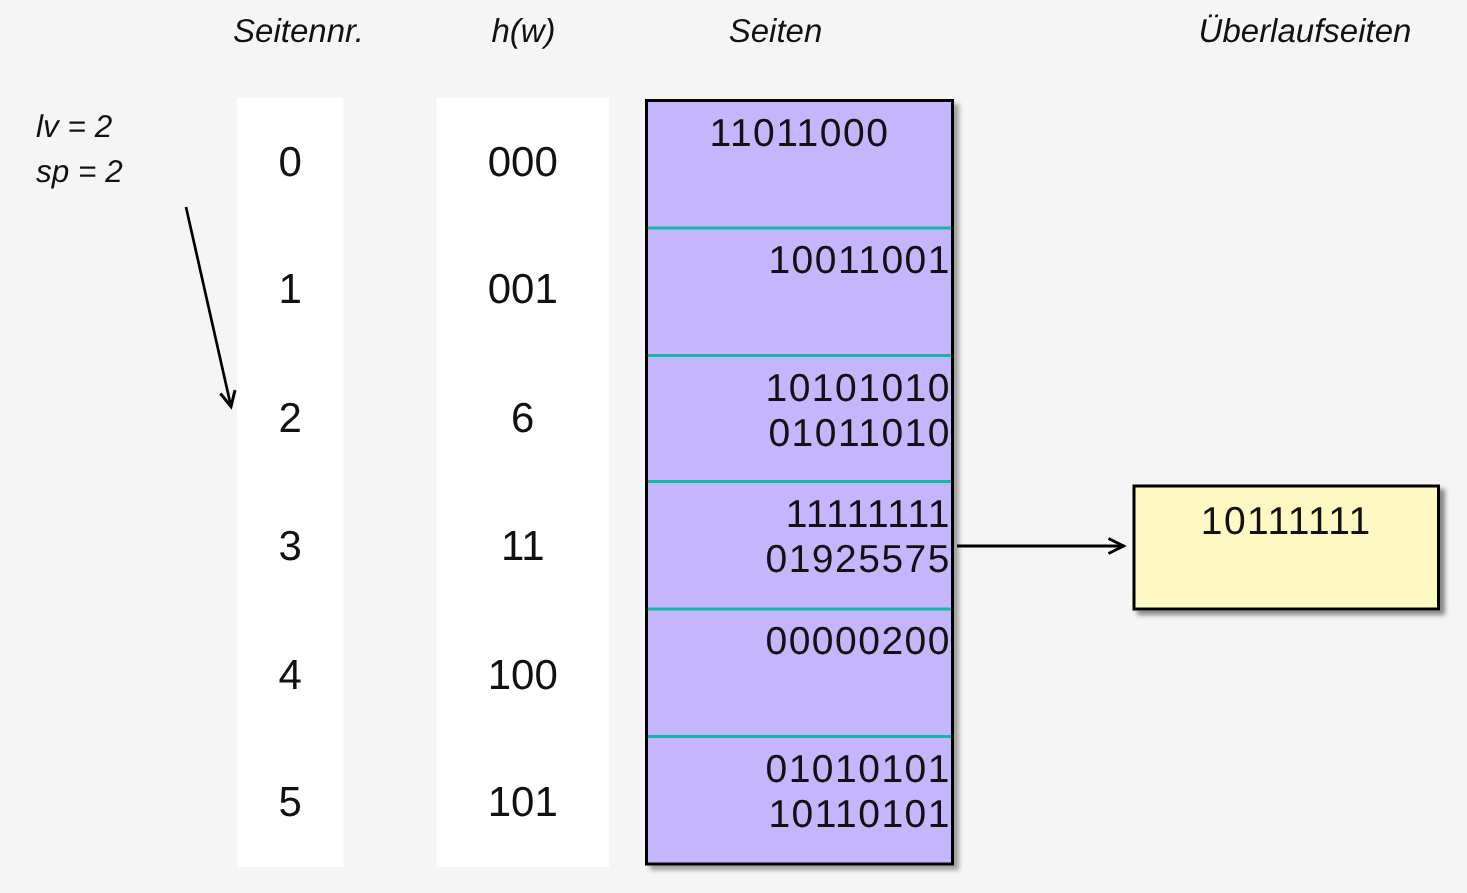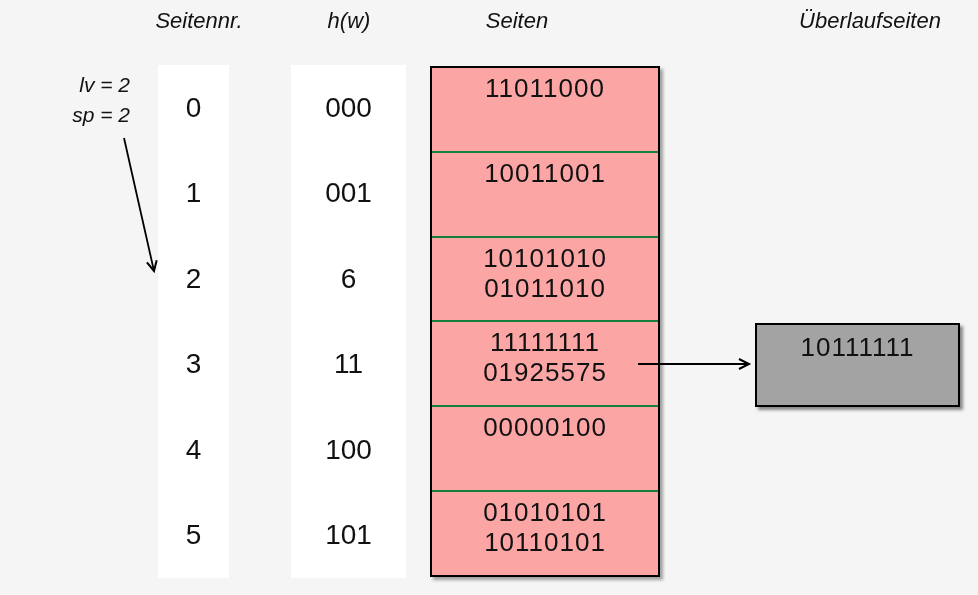--- a/index.html
+++ b/index.html
@@ -26,21 +26,21 @@
     transform: translateX(-50%);
     font-style: italic;
     font-size: 22px;
     white-space: nowrap;
   }
   .annot {
     position: absolute;
     left: 12px;
     top: 70px;
     width: 106px;
-    text-align: right;
+    text-align: left;
     font-style: italic;
     font-size: 21px;
     line-height: 30px;
   }
   .col {
     position: absolute;
     top: 65px;
     height: 513px;
     background: #ffffff;
     display: flex;
@@ -52,48 +52,49 @@
     flex: 1;
     display: flex;
     align-items: center;
     justify-content: center;
     font-size: 28px;
   }
   .ptable {
     position: absolute;
     left: 418px;
     top: 66px;
-    width: 230px;
+    width: 206px;
     height: 511px;
-    background: #fca5a5;
+    background: #c4b5fd;
     border: 2px solid #000000;
     box-sizing: border-box;
     display: flex;
     flex-direction: column;
     box-shadow: 3px 3px 3px rgba(0,0,0,0.35);
   }
   .ptable .trow {
     flex: 1;
     text-align: center;
     padding-top: 5px;
     font-size: 26px;
     line-height: 30px;
     letter-spacing: 1px;
   }
   .ptable .trow + .trow {
-    border-top: 2px solid #15803d;
+    border-top: 2px solid #14b8a6;
+    text-align: right;
   }
   .trow span { display: block; }
   .obox {
     position: absolute;
     left: 743px;
     top: 323px;
     width: 205px;
     height: 84px;
-    background: #a3a3a3;
+    background: #fef9c3;
     border: 2px solid #000000;
     box-sizing: border-box;
     text-align: center;
     padding-top: 7px;
     font-size: 26px;
     line-height: 30px;
     letter-spacing: 1px;
     box-shadow: 3px 3px 3px rgba(0,0,0,0.45);
   }
   svg.overlay {
@@ -147,21 +148,21 @@
     </div>
     <div class="trow">
       <span>10101010</span>
       <span>01011010</span>
     </div>
     <div class="trow">
       <span>11111111</span>
       <span>01925575</span>
     </div>
     <div class="trow">
-      <span>00000100</span>
+      <span>00000200</span>
     </div>
     <div class="trow">
       <span>01010101</span>
       <span>10110101</span>
     </div>
   </div>
 
   <div class="obox">
     <span>10111111</span>
   </div>

